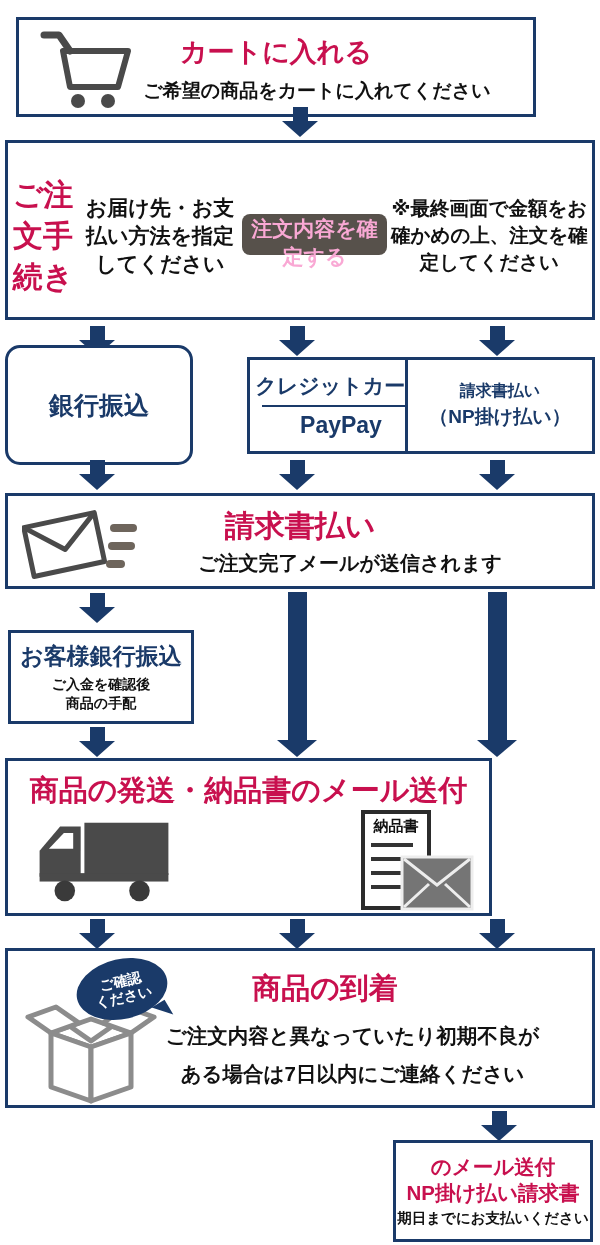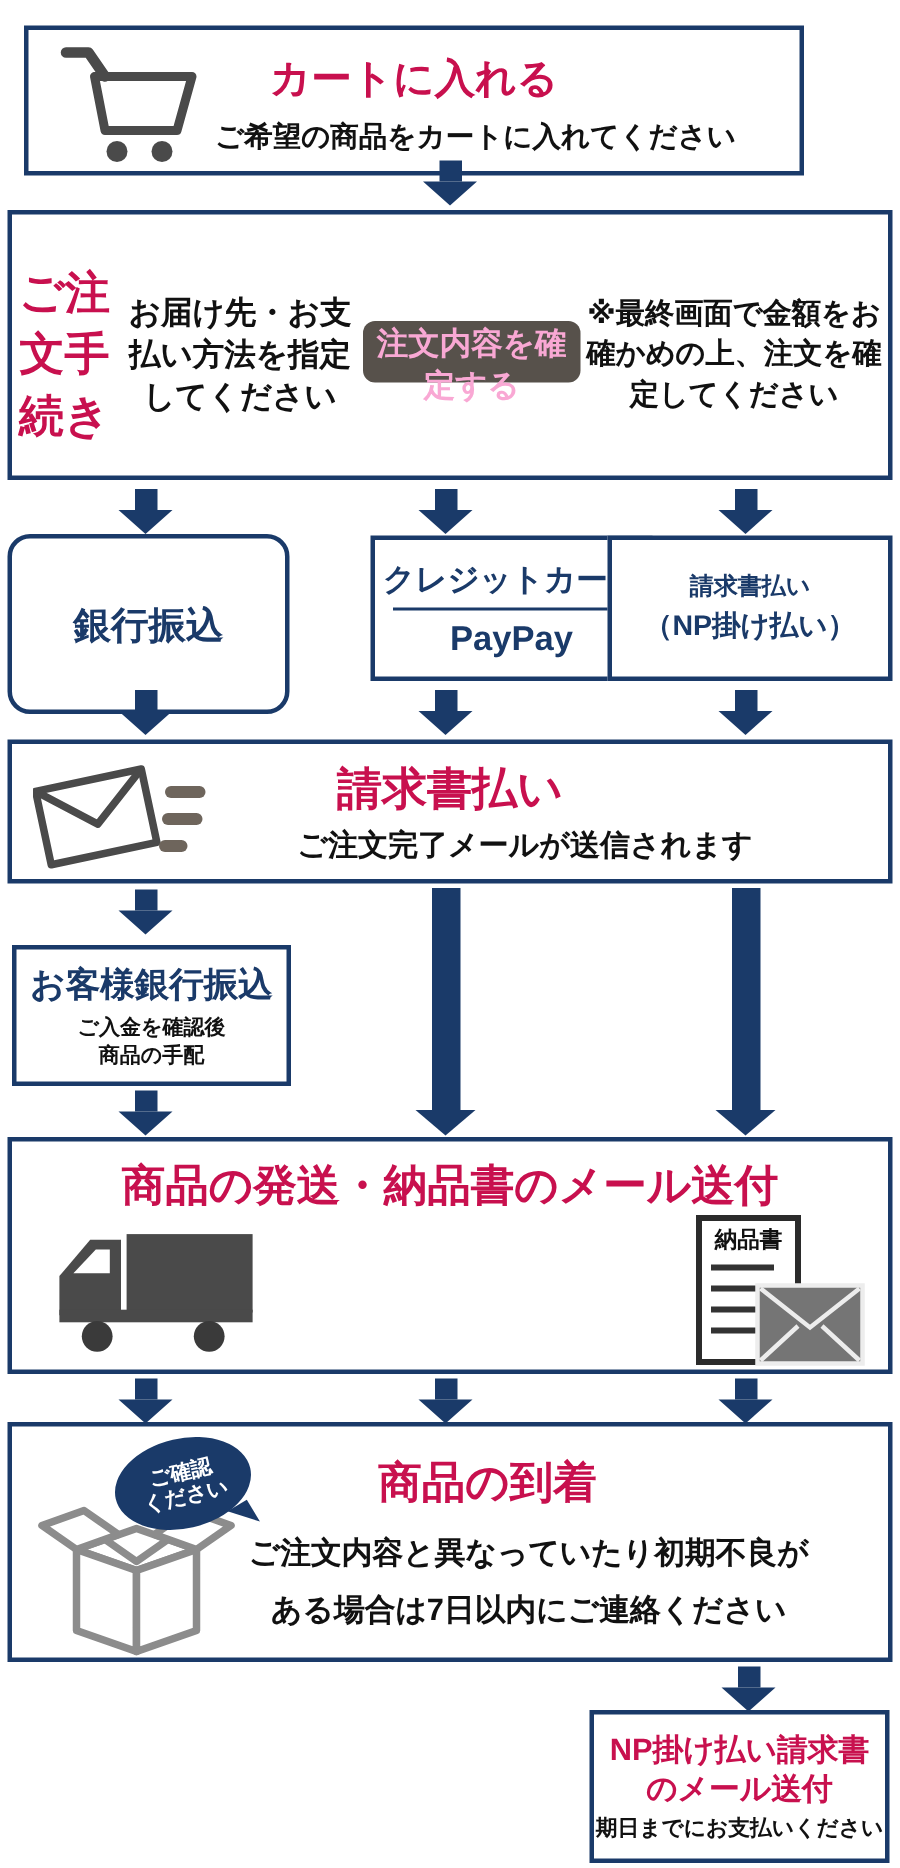--- a/index.html
+++ b/index.html
@@ -48,42 +48,42 @@
   #s2 .sub{margin-top:12px;font-size:21px;}
   #s2 .confirm-btn{
     margin-top:9px;width:356px;height:41px;border:none;border-radius:8px;
     background:var(--btn);color:#f9a8d4;font-size:21px;font-weight:700;
     font-family:inherit;cursor:pointer;
   }
   #s2 .note{margin-top:10px;font-size:19.5px;}
 
   
   .pay{display:flex;flex-direction:column;align-items:center;justify-content:center;}
-  #pay1{left:5px;top:356px;width:188px;height:120px;border-radius:15px;}
+  #pay1{left:5px;top:345px;width:188px;height:120px;border-radius:15px;}
   #pay2{left:205px;top:357px;width:188px;height:97px;margin-left:42px;}
   #pay3{left:405px;top:357px;width:190px;height:97px;}
   #pay1 .l1{font-size:25px;}
   #pay2 .l1{font-size:21px;}
   #pay2 .divider{width:158px;border-top:2px solid var(--navy);margin:5px 0;}
   #pay2 .l2{font-size:23px;}
   #pay3 .l1{font-size:16px;}
   #pay3 .l2{font-size:19px;margin-top:2px;}
 
   
   #s4{left:5px;top:493px;width:590px;height:96px;}
   #s4 .title{position:absolute;left:0;right:0;top:10px;font-size:30px;}
   #s4 .sub{position:absolute;left:100px;right:0;top:54px;font-size:20px;}
 
   
   #bank{left:8px;top:630px;width:186px;height:94px;display:flex;flex-direction:column;align-items:center;justify-content:center;}
   #bank .title{font-size:23px;}
   #bank .small{font-size:14px;line-height:1.35;margin-top:3px;}
 
   
-  #s6{left:5px;top:758px;width:590px;height:158px;}
+  #s6{left:5px;top:758px;width:487px;height:158px;}
   #s6 .title{position:absolute;left:0;right:0;top:10px;font-size:29px;}
   #s6 .lines{position:absolute;left:160px;right:150px;top:72px;font-size:20px;line-height:1.9;}
 
   
   #s7{left:5px;top:948px;width:590px;height:160px;}
   #s7 .title{position:absolute;left:140px;right:90px;top:18px;font-size:29px;}
   #s7 .lines{position:absolute;left:120px;right:15px;top:66px;font-size:20.5px;line-height:1.85;}
   .bubble{
     position:absolute;left:68px;top:8px;width:92px;height:60px;background:var(--navy);
     border-radius:50%;transform:rotate(-13deg);
@@ -265,17 +265,17 @@
   </div>
 </section>
 
 <div class="arrow" style="left:481px;top:1111px">
     <div class="shaft"></div>
     <div class="head"></div>
   </div>
 
 <section class="box" id="npbox">
   <div class="title t-red center">
+    <div>のメール送付</div>
     <div>NP掛け払い請求書</div>
-    <div>のメール送付</div>
   </div>
   <div class="note t-bold center">期日までにお支払いください</div>
 </section>
 
 </body></html>

